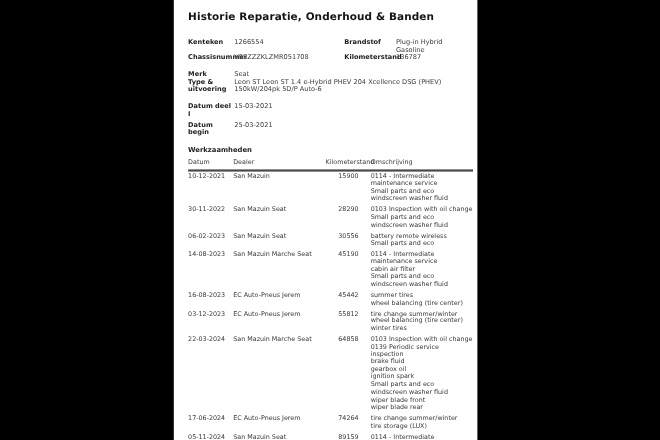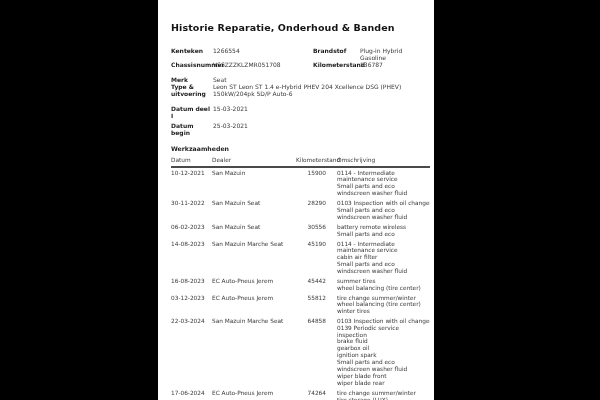--- a/index.html
+++ b/index.html
@@ -2,21 +2,21 @@
 <html><head>
 <meta charset="utf-8">
 <style>
   html,body{margin:0;padding:0;}
   body{
     width:600px;height:400px;background:#000;overflow:hidden;position:relative;
     font-family:"DejaVu Sans",sans-serif;
   }
   .doc{
     position:absolute;left:158px;top:0;width:276px;height:400px;
-    background:#fff;box-sizing:border-box;padding:22px 4px 0 13px;
+    background:#fff;box-sizing:border-box;padding:10px 4px 0 13px;
     color:#333;overflow:hidden;
   }
   .title{
     font-size:9.5px;font-weight:bold;color:#141414;margin:0 0 14px 0;
     letter-spacing:.1px;
   }
   
   .info{
     display:grid;grid-template-columns:42px 100px 47px 1fr;
     font-size:6px;line-height:7px;

